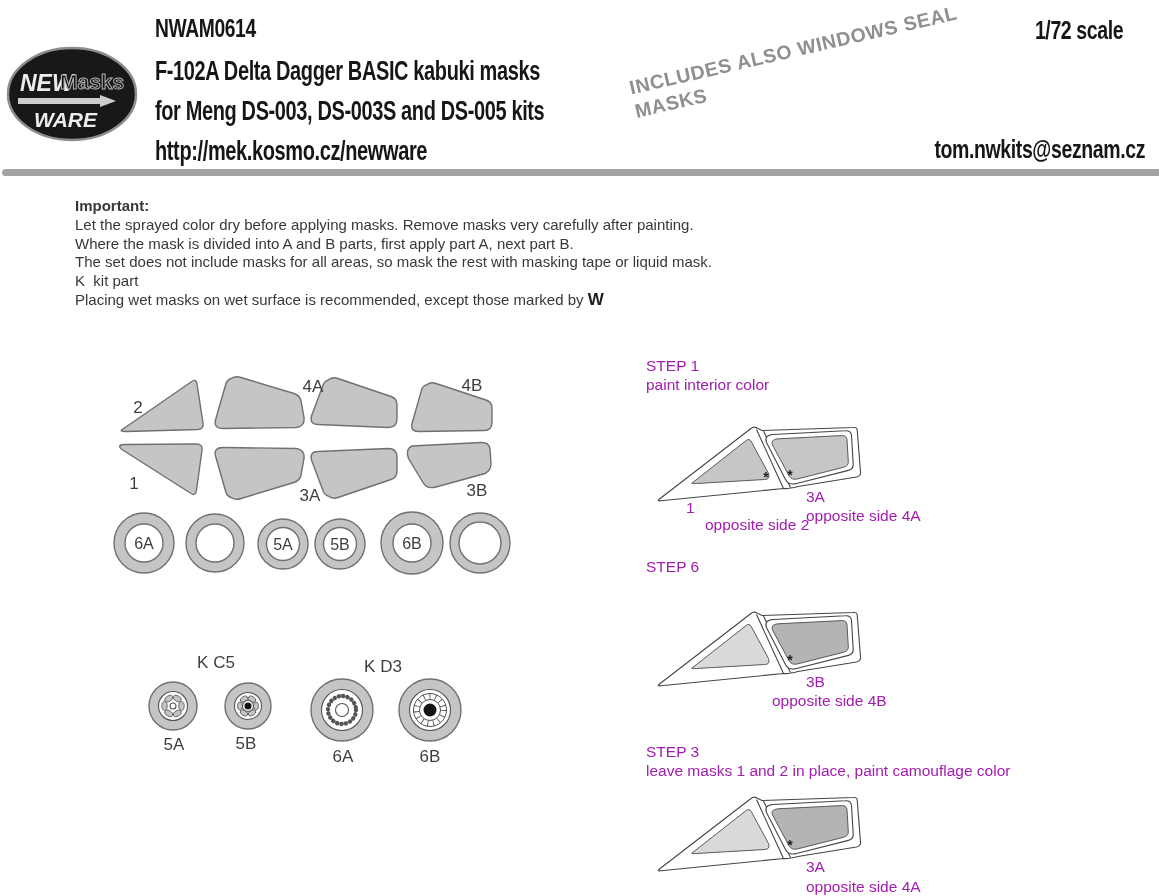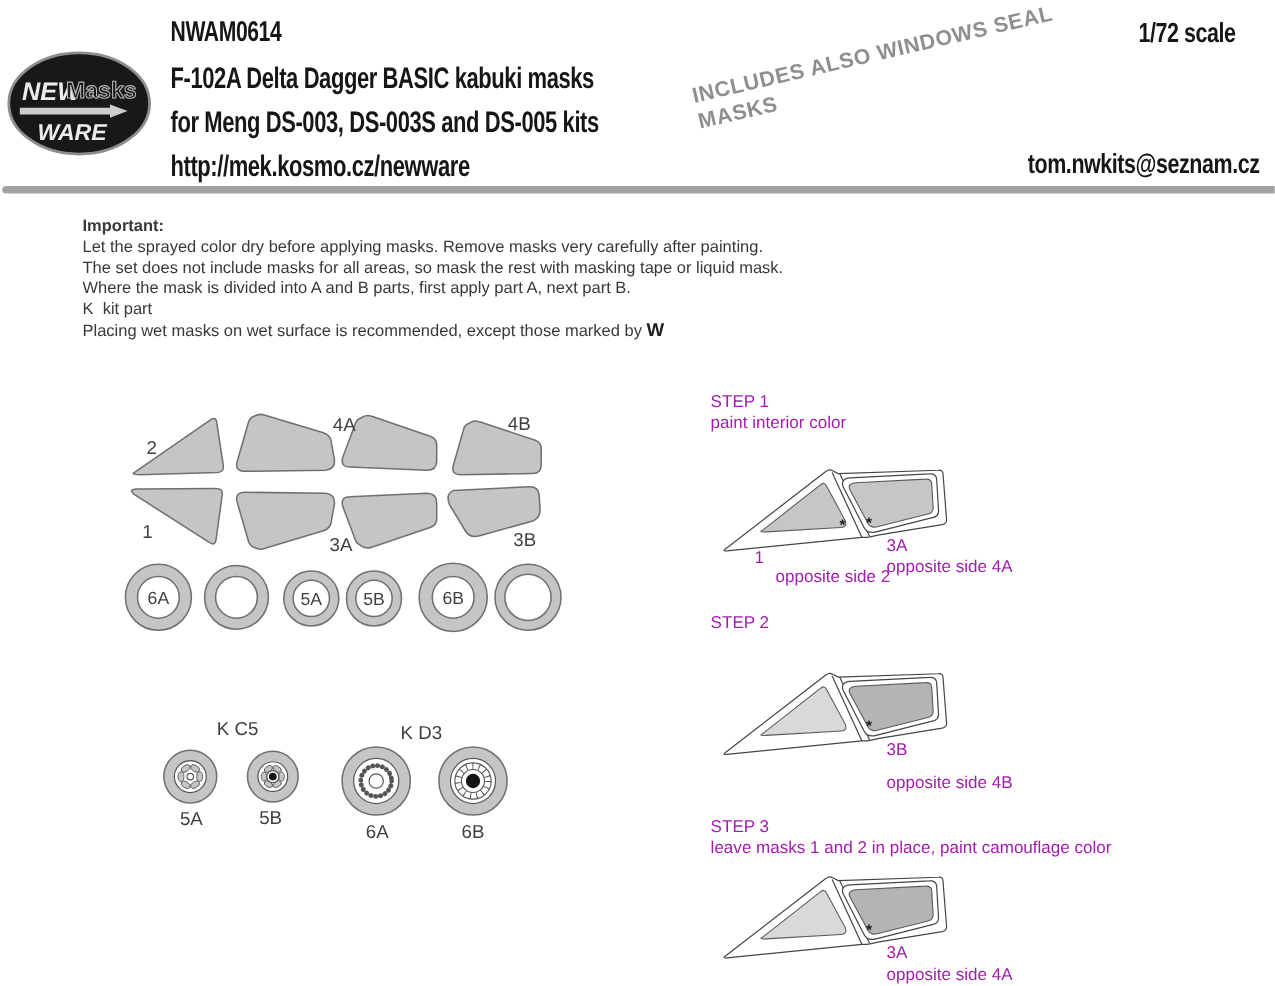--- a/index.html
+++ b/index.html
@@ -73,22 +73,22 @@
   <div class="email cond-r">tom.nwkits@seznam.cz</div>
   <div class="banner">
     <div>INCLUDES ALSO WINDOWS SEAL</div>
     <div>MASKS</div>
   </div>
   <div class="divider"></div>
 
   <div class="important">
     <div class="head">Important:</div>
     <div>Let the sprayed color dry before applying masks. Remove masks very carefully after painting.</div>
+    <div>Where the mask is divided into A and B parts, first apply part A, next part B.</div>
     <div>The set does not include masks for all areas, so mask the rest with masking tape or liquid mask.</div>
-    <div>Where the mask is divided into A and B parts, first apply part A, next part B.</div>
     <div>K  kit part</div>
     <div><span>Placing wet masks on wet surface is recommended, except those marked by </span><span class="wmark">W</span></div>
   </div>
 
   <svg class="sheet-svg" width="460" height="430" viewBox="90 355 460 430">
 
     <path class="mask" d="M123,429 L191,382 Q196,378 197,384 L203,423 Q204,429 198,429.5 L127,431.5 Q118,431.5 123,429 Z"></path>
     <path class="mask" d="M124,444.5 L196,444 Q203,444 202,450 L196.5,490 Q195.5,497.5 189.5,492.5 L122,449.5 Q116.5,445 124,444.5 Z"></path>
     <path class="mask" d="M231,378.5 Q236,375.5 241,377.5 L294,393.5 Q300,395.5 301,401 L304,417.5 Q305,426.5 296,427.5 L223,428.5 Q213.5,428.5 215.5,420 L226,383.5 Q227.5,379.5 231,378.5 Z"></path>
     <path class="mask" d="M231,497.5 Q236,500.5 241,498.5 L294,482.5 Q300,480.5 301,475 L304,458.5 Q305,449.5 296,448.5 L223,447.5 Q213.5,447.5 215.5,456 L226,492.5 Q227.5,496.5 231,497.5 Z"></path>
@@ -191,31 +191,31 @@
     <path class="win-outer" d="M773,434.5 L845,430.8 Q851,430.3 851.5,435.5 L853.2,464 Q853.6,469.5 847.5,470.6 L796.5,483.5 Q788.5,485.5 785.5,479.5 L766.5,442.5 Q763.8,435.3 773,434.5 Z"></path>
     <path class="win-mask" d="M778,438.8 L841.5,435.6 Q846.5,435.2 847,439.7 L848.3,461.5 Q848.6,466 843.5,467.3 L797.5,478.9 Q791.5,480.4 788.9,475.5 L772.5,445 Q770.3,439.6 778,438.8 Z"></path>
     <text class="ast" x="766" y="482">*</text>
     <text class="ast" x="790" y="480">*</text>
   </svg>
   <div class="steptxt" style="left:686px;top:499px;">1</div>
   <div class="steptxt" style="left:705px;top:516px;">opposite side 2</div>
   <div class="steptxt" style="left:806px;top:488px;">3A</div>
   <div class="steptxt" style="left:806px;top:507px;">opposite side 4A</div>
 
-  <div class="steptxt" style="left:646px;top:558px;">STEP 2</div>
+  <div class="steptxt" style="left:646px;top:558px;">STEP 6</div>
   <svg class="canopy step2" style="top:603px;" viewBox="650 418 220 95">
     <path class="outline" d="M659.5,499 L751,428.5 Q754,426 757,428 L762,430.5 L853,427.5 Q857,427 857.2,430 L860.5,472 Q861,476 856.5,477 L798,486.5 Q788.5,489 783.5,488.5 L661,500.8 Q656.5,501.3 659.5,499 Z"></path>
     <path class="frame" d="M756.5,429.5 L783.5,488.5 M763.5,431 L790.5,487.5"></path>
     <path class="ws-mask" d="M694,481.5 L745.5,441 Q749.5,437.5 751.5,442 L768.5,473.5 Q770.5,479.5 764.5,479.5 L696.5,483.5 Q688.5,484.2 694,481.5 Z"></path>
     <path class="win-outer" d="M773,434.5 L845,430.8 Q851,430.3 851.5,435.5 L853.2,464 Q853.6,469.5 847.5,470.6 L796.5,483.5 Q788.5,485.5 785.5,479.5 L766.5,442.5 Q763.8,435.3 773,434.5 Z"></path>
     <path class="win-mask" d="M778,438.8 L841.5,435.6 Q846.5,435.2 847,439.7 L848.3,461.5 Q848.6,466 843.5,467.3 L797.5,478.9 Q791.5,480.4 788.9,475.5 L772.5,445 Q770.3,439.6 778,438.8 Z"></path>
     <text class="ast" x="790" y="480">*</text>
   </svg>
   <div class="steptxt" style="left:806px;top:673px;">3B</div>
-  <div class="steptxt" style="left:806px;top:692px;margin-top:11px;">opposite side 4B</div>
+  <div class="steptxt" style="left:772px;top:692px;">opposite side 4B</div>
 
   <div class="steptxt" style="left:646px;top:743px;">STEP 3</div>
   <div class="steptxt" style="left:646px;top:762px;">leave masks 1 and 2 in place, paint camouflage color</div>
   <svg class="canopy step3" style="top:788px;" viewBox="650 418 220 95">
     <path class="outline" d="M659.5,499 L751,428.5 Q754,426 757,428 L762,430.5 L853,427.5 Q857,427 857.2,430 L860.5,472 Q861,476 856.5,477 L798,486.5 Q788.5,489 783.5,488.5 L661,500.8 Q656.5,501.3 659.5,499 Z"></path>
     <path class="frame" d="M756.5,429.5 L783.5,488.5 M763.5,431 L790.5,487.5"></path>
     <path class="ws-mask" d="M694,481.5 L745.5,441 Q749.5,437.5 751.5,442 L768.5,473.5 Q770.5,479.5 764.5,479.5 L696.5,483.5 Q688.5,484.2 694,481.5 Z"></path>
     <path class="win-outer" d="M773,434.5 L845,430.8 Q851,430.3 851.5,435.5 L853.2,464 Q853.6,469.5 847.5,470.6 L796.5,483.5 Q788.5,485.5 785.5,479.5 L766.5,442.5 Q763.8,435.3 773,434.5 Z"></path>
     <path class="win-mask" d="M778,438.8 L841.5,435.6 Q846.5,435.2 847,439.7 L848.3,461.5 Q848.6,466 843.5,467.3 L797.5,478.9 Q791.5,480.4 788.9,475.5 L772.5,445 Q770.3,439.6 778,438.8 Z"></path>
     <text class="ast" x="790" y="480">*</text>

